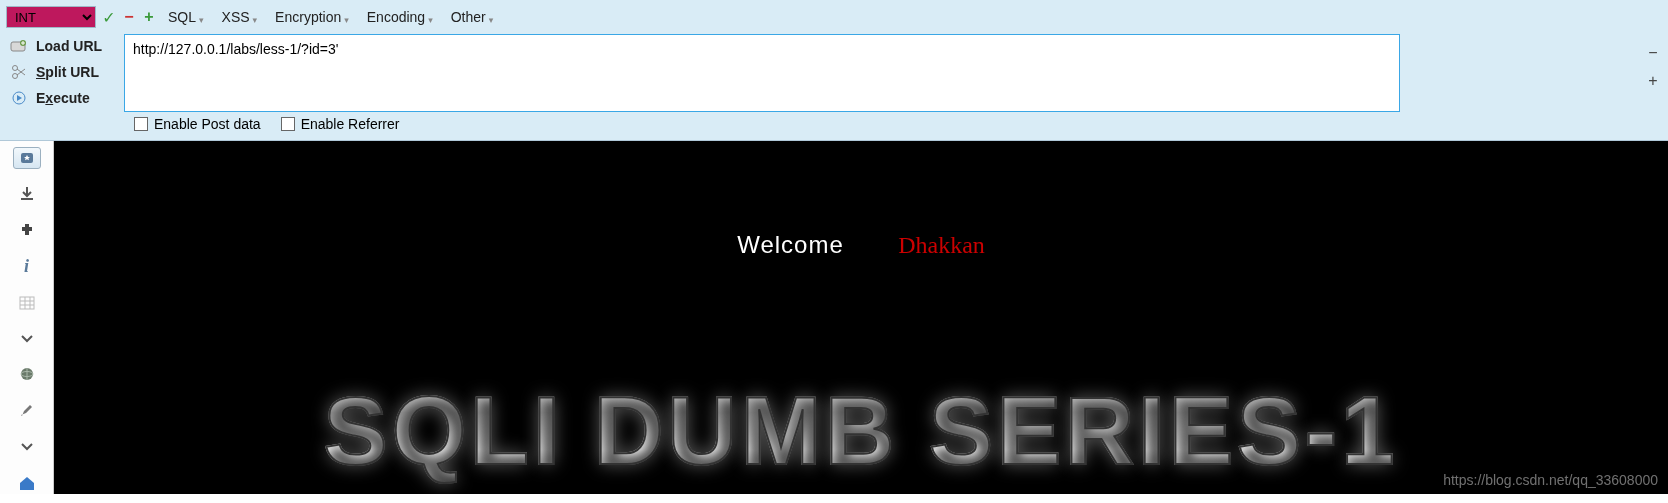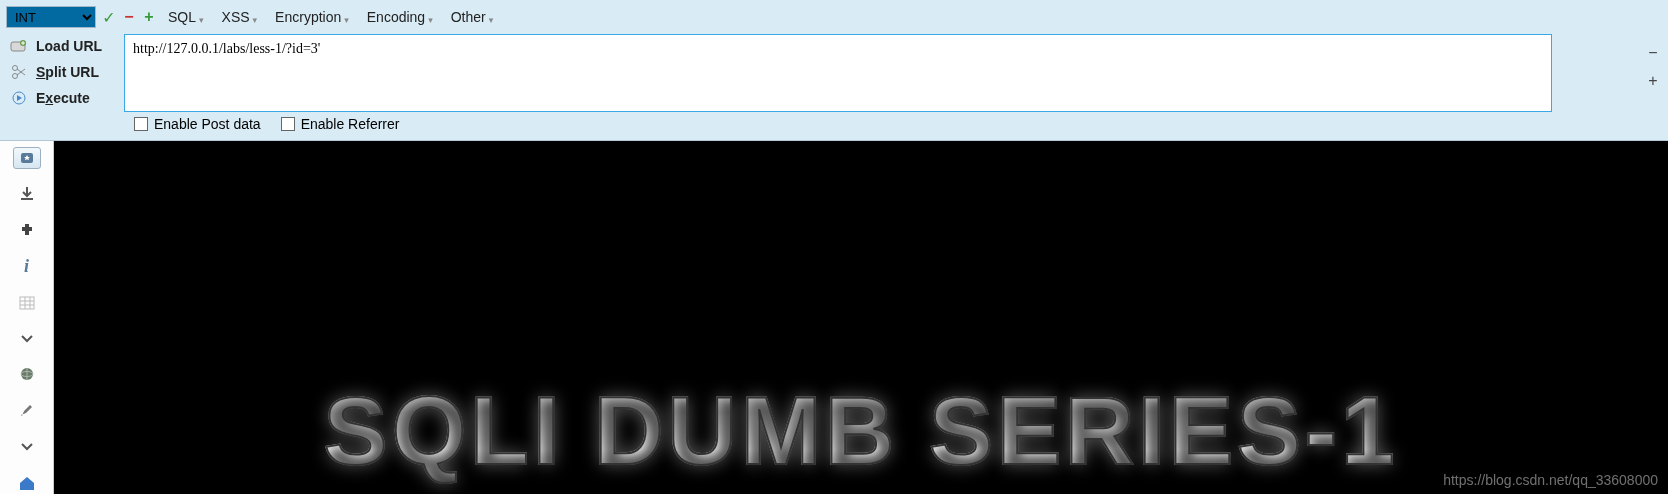--- a/index.html
+++ b/index.html
@@ -1,32 +1,32 @@
 <!DOCTYPE html>
 <html><head>
 <meta charset="utf-8">
 <style>
 * { margin: 0; padding: 0; box-sizing: border-box; font-family: "Segoe UI", Tahoma, sans-serif; }
 body { width: 1668px; height: 503px; overflow: hidden; background: #fff; }
 
 .top-panel { background: #d9ecf6; padding: 4px 6px; border-bottom: 1px solid #b0c8d8; }
 .menu-row { display: flex; align-items: center; gap: 6px; height: 26px; margin-bottom: 4px; }
-.type-select { width: 90px; height: 22px; border: 1px solid #a0b8c8; background: #0369a1; font-size: 13px; padding: 0 4px; }
+.type-select { width: 90px; height: 22px; border: 1px solid #a0b8c8; background: #be185d; font-size: 13px; padding: 0 4px; }
 .mini-icon { width: 14px; height: 14px; display: inline-flex; align-items: center; justify-content: center; }
 .menu-item { font-size: 14px; color: #222; padding: 2px 6px; cursor: pointer; display: flex; align-items: flex-end; gap: 3px; }
 .menu-item .caret { font-size: 9px; color: #888; }
 
 .main-row { display: flex; gap: 8px; }
 .side-actions { width: 110px; display: flex; flex-direction: column; gap: 6px; padding-top: 2px; }
 .side-action { display: flex; align-items: center; gap: 8px; font-size: 14px; color: #222; cursor: pointer; padding: 2px 4px; font-weight: bold; }
 .side-action .ico { width: 18px; height: 16px; display: flex; align-items: center; justify-content: center; }
 .underline-letter { text-decoration: underline; }
 
 .url-area { flex: 1; display: flex; flex-direction: column; gap: 6px; }
-.url-textarea { width: 1428px; height: 78px; border: 1px solid #3aa7e6; background: #fff; font-size: 14px; padding: 6px 8px; resize: none; font-family: Liberation Serif, serif; }
+.url-textarea { width: 1276px; height: 78px; border: 1px solid #3aa7e6; background: #fff; font-size: 14px; padding: 6px 8px; resize: none; font-family: Liberation Sans, sans-serif; }
 .right-edge { width: 18px; display: flex; flex-direction: column; align-items: center; gap: 10px; padding-top: 10px; font-size: 16px; color: #444; }
 
 .checks-row { display: flex; gap: 20px; padding: 4px 0 4px 128px; font-size: 14px; align-items: flex-start; }
 .chk { display: flex; align-items: center; gap: 6px; cursor: pointer; }
 .chk-box { width: 14px; height: 14px; border: 1px solid #666; background: #fff; }
 
 .content-row { display: flex; height: 353px; }
 .tool-sidebar { width: 54px; background: #fdfdfd; border-right: 1px solid #ccc; display: flex; flex-direction: column; align-items: center; padding-top: 6px; gap: 14px; }
 .tool-btn { width: 28px; height: 24px; display: flex; align-items: center; justify-content: center; cursor: pointer; color: #555; }
 .tool-btn.box { border: 1px solid #9bb0c0; border-radius: 3px; background: linear-gradient(#f2f8fc,#d6e6f2); }
@@ -184,16 +184,20 @@
         </svg>
     </div>
     <div class="tool-btn">
       <svg width="18" height="16" viewBox="0 0 18 16">
           <path d="M2 8l7-6 7 6v7H2z" fill="#3a7ac8"></path>
         </svg>
     </div>
   </div>
 
   <div class="page-viewport">
+    <div class="welcome-line">
+      <span class="welcome-text">Welcome</span>
+      <span class="dhakkan">Dhakkan</span>
+    </div>
     <div class="banner">SQLI DUMB SERIES-1</div>
     <div class="watermark">https://blog.csdn.net/qq_33608000</div>
   </div>
 </div>
 
 </body></html>

